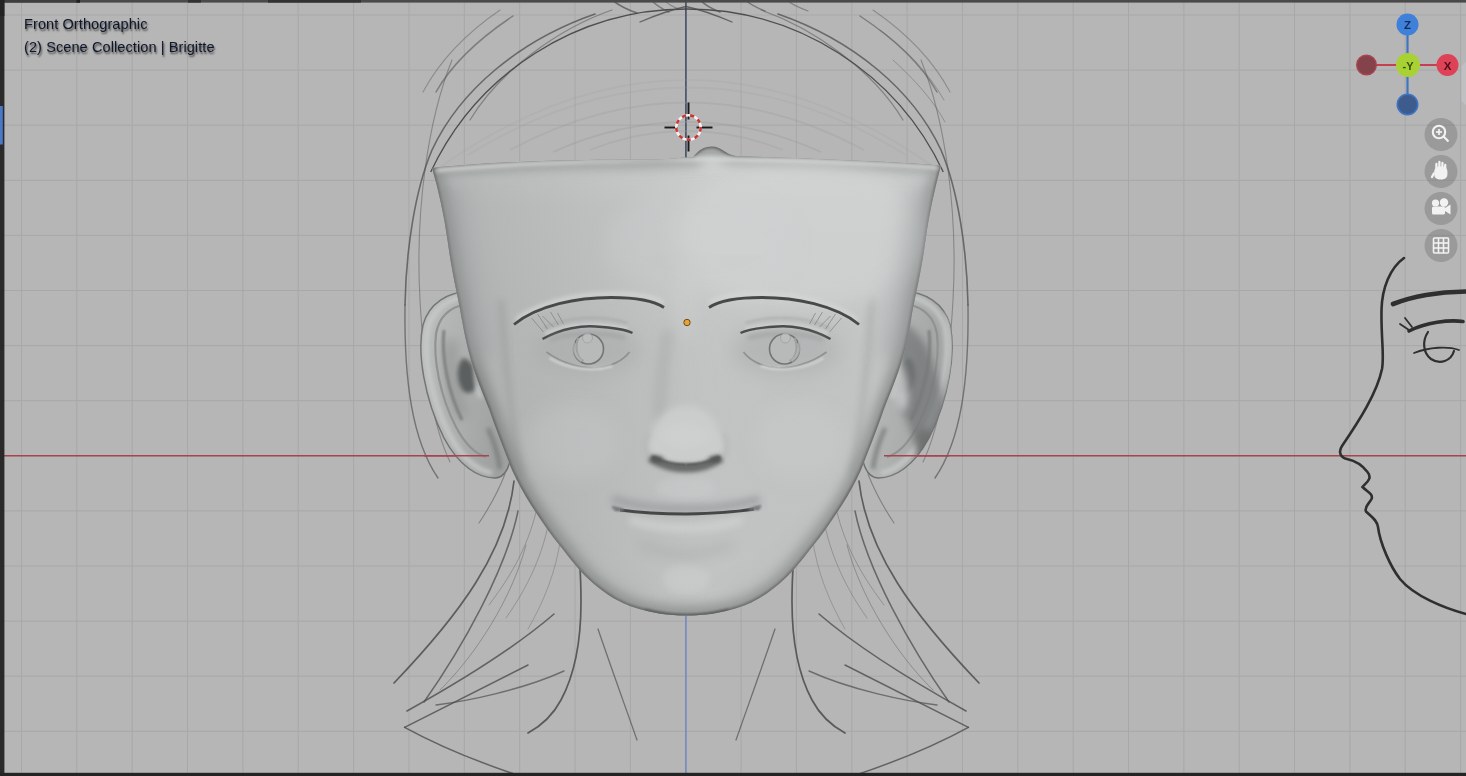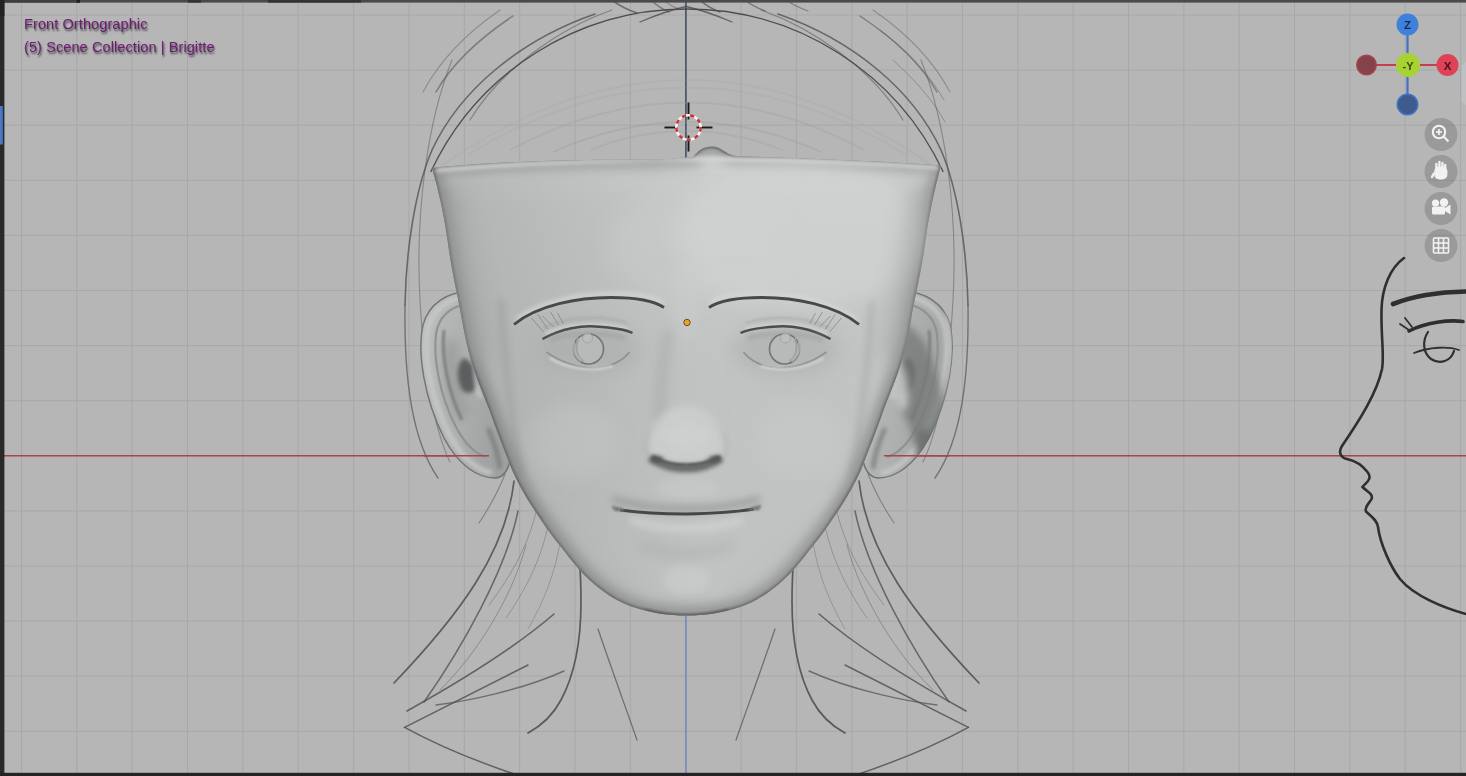--- a/index.html
+++ b/index.html
@@ -1,15 +1,15 @@
 <!DOCTYPE html>
 <html><head><meta charset="utf-8"><style>
 html,body{margin:0;padding:0;background:#b6b6b6;}
 body{width:1466px;height:776px;overflow:hidden;font-family:"Liberation Sans",sans-serif;position:relative;}
-.txt{position:absolute;color:#701a75;font-size:14.5px;letter-spacing:0.1px;text-shadow:1px 1.6px 2px rgba(0,0,0,0.62);}
+.txt{position:absolute;color:#0f172a;font-size:14.5px;letter-spacing:0.1px;text-shadow:1px 1.6px 2px rgba(0,0,0,0.62);}
 </style></head><body>
 <svg width="1466" height="776" viewBox="0 0 1466 776" style="position:absolute;left:0;top:0">
 <defs>
 <linearGradient id="faceG" x1="0" y1="150" x2="0" y2="615" gradientUnits="userSpaceOnUse">
  <stop offset="0" stop-color="#d0d2d2"></stop>
  <stop offset="0.12" stop-color="#c8caca"></stop>
  <stop offset="0.5" stop-color="#c2c4c4"></stop>
  <stop offset="0.85" stop-color="#c1c3c3"></stop>
  <stop offset="1" stop-color="#c4c6c6"></stop>
 </linearGradient>
@@ -276,12 +276,12 @@
 <circle cx="1441" cy="245.5" r="16.5" fill="#606060" opacity="0.33"></circle>
 <g stroke="#f2f2f2" stroke-width="1.6" fill="none">
 <rect x="1433.5" y="238" width="15" height="15" rx="1"></rect>
 <line x1="1438.5" y1="238" x2="1438.5" y2="253"></line>
 <line x1="1443.5" y1="238" x2="1443.5" y2="253"></line>
 <line x1="1433.5" y1="243" x2="1448.5" y2="243"></line>
 <line x1="1433.5" y1="248" x2="1448.5" y2="248"></line>
 </g>
 </svg>
 <div class="txt" style="left:24px;top:16px">Front Orthographic</div>
-<div class="txt" style="left:24px;top:39px">(5) Scene Collection | Brigitte</div>
+<div class="txt" style="left:24px;top:39px">(2) Scene Collection | Brigitte</div>
 </body></html>

